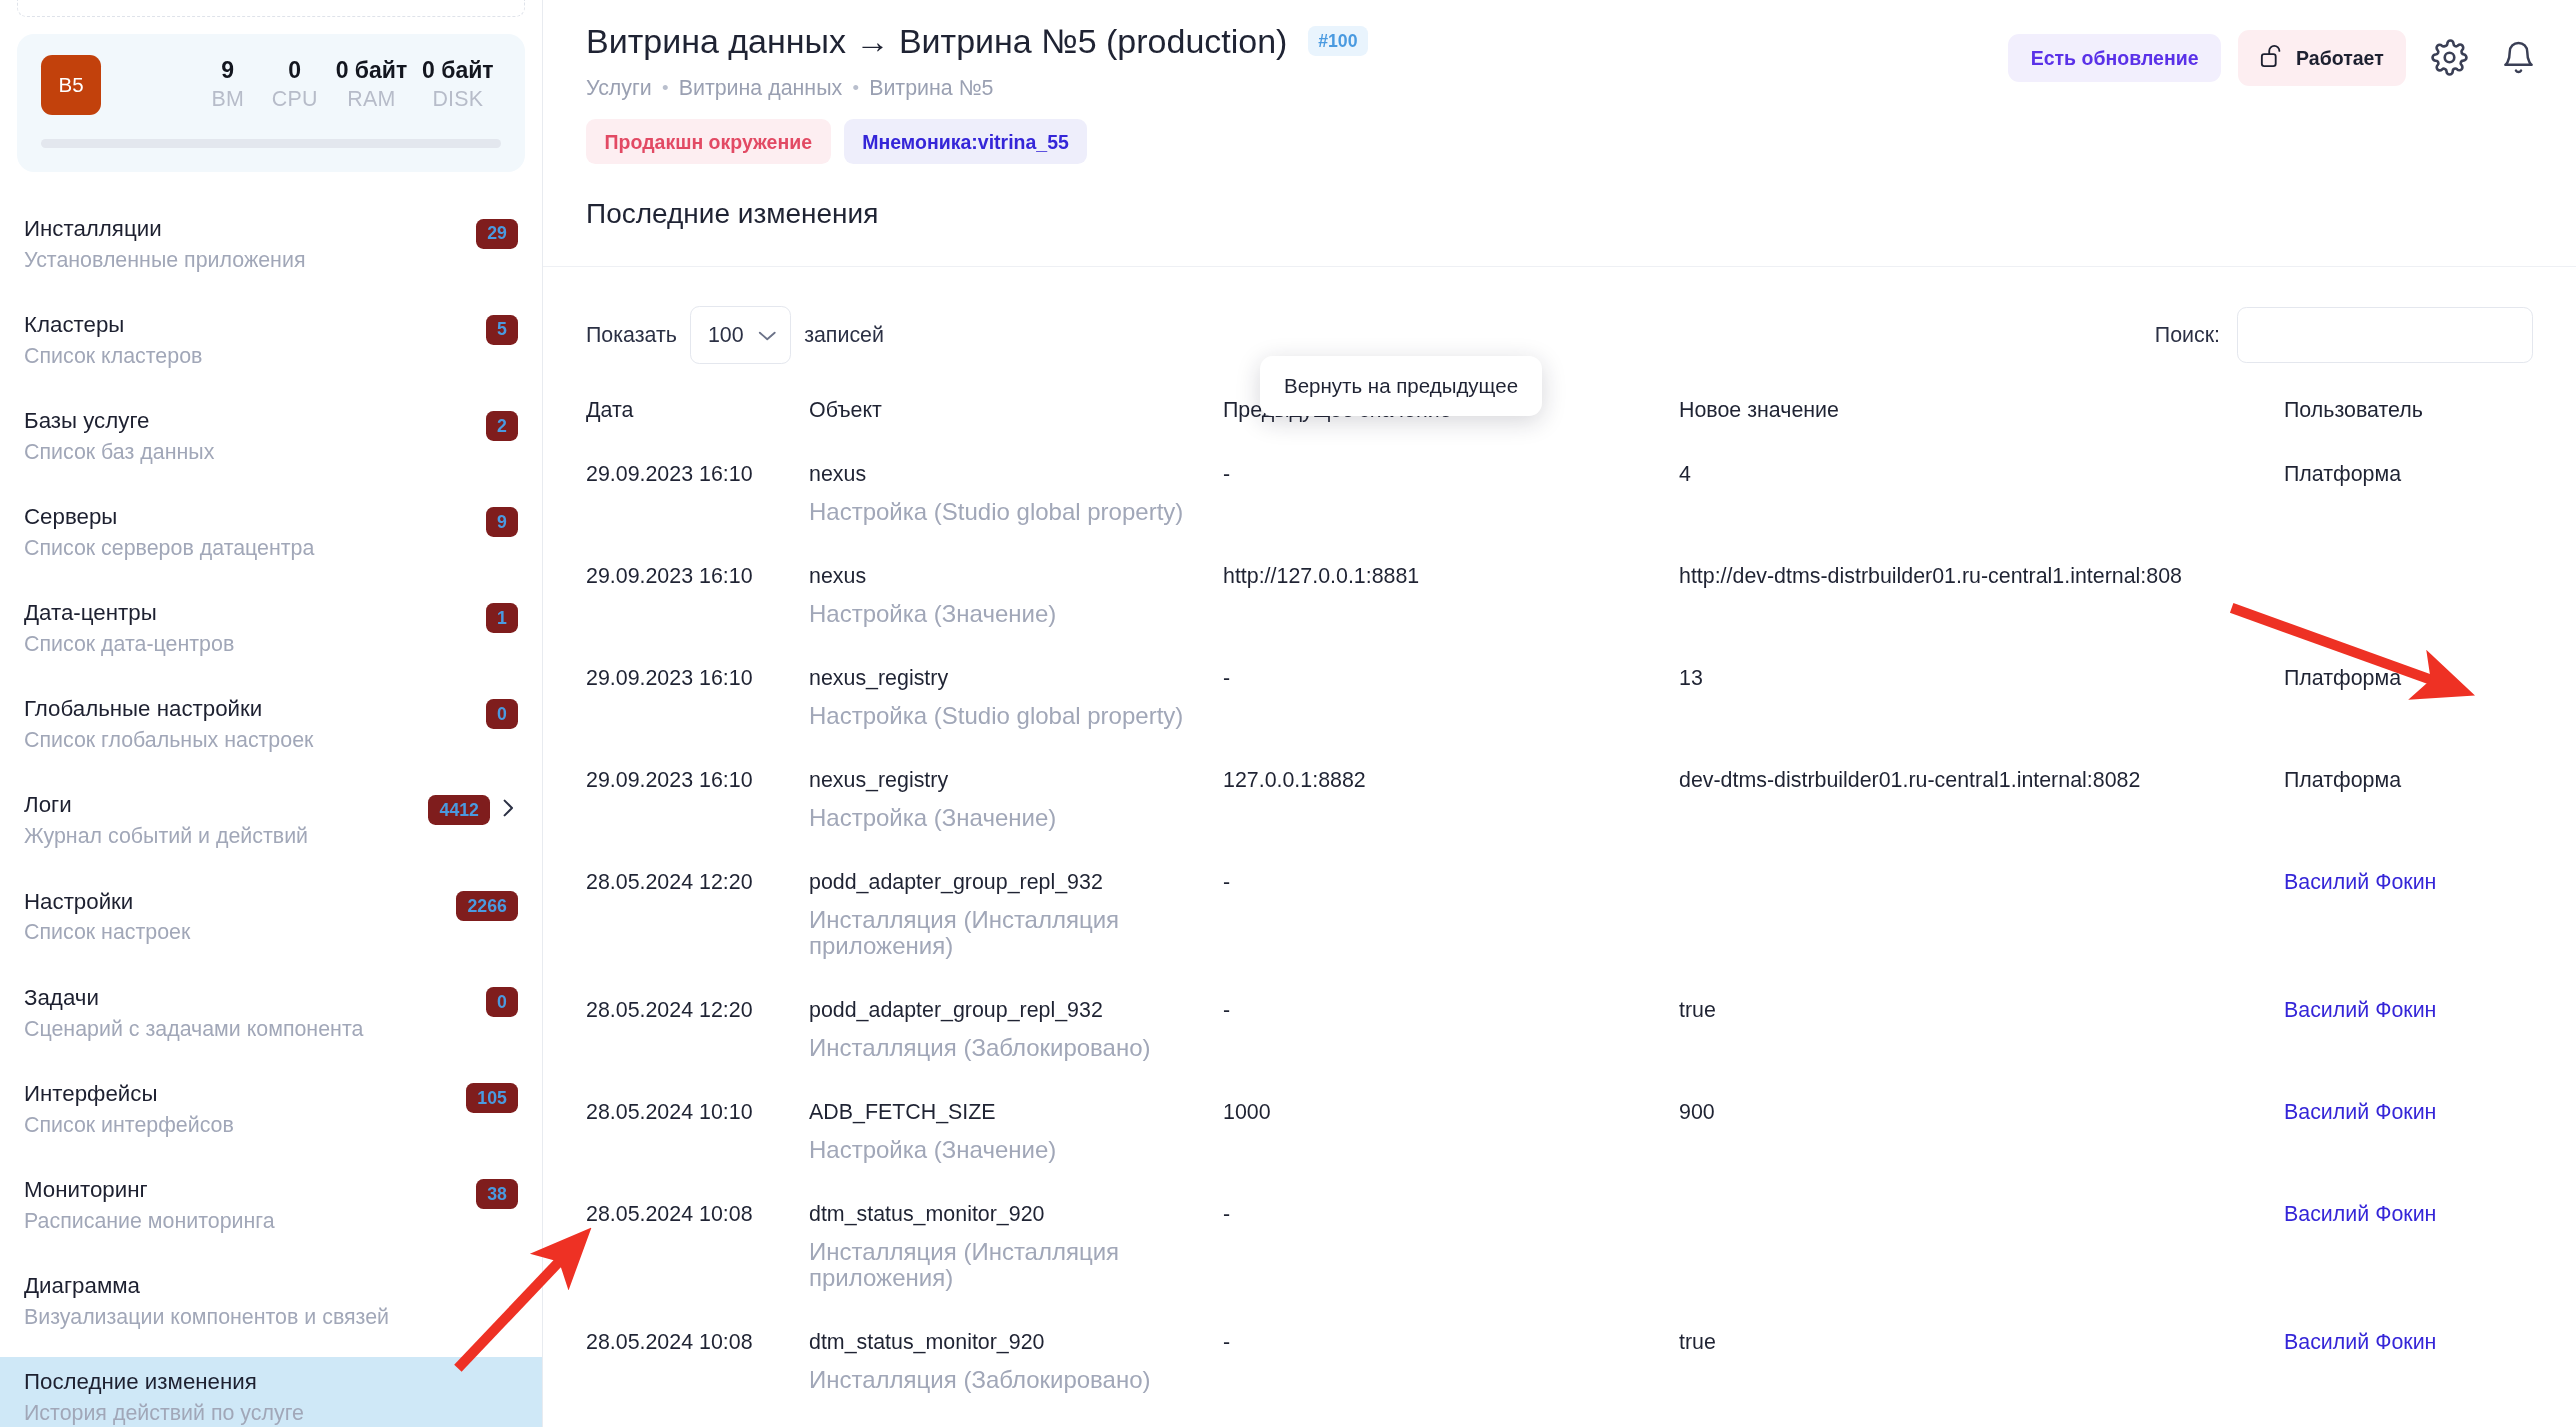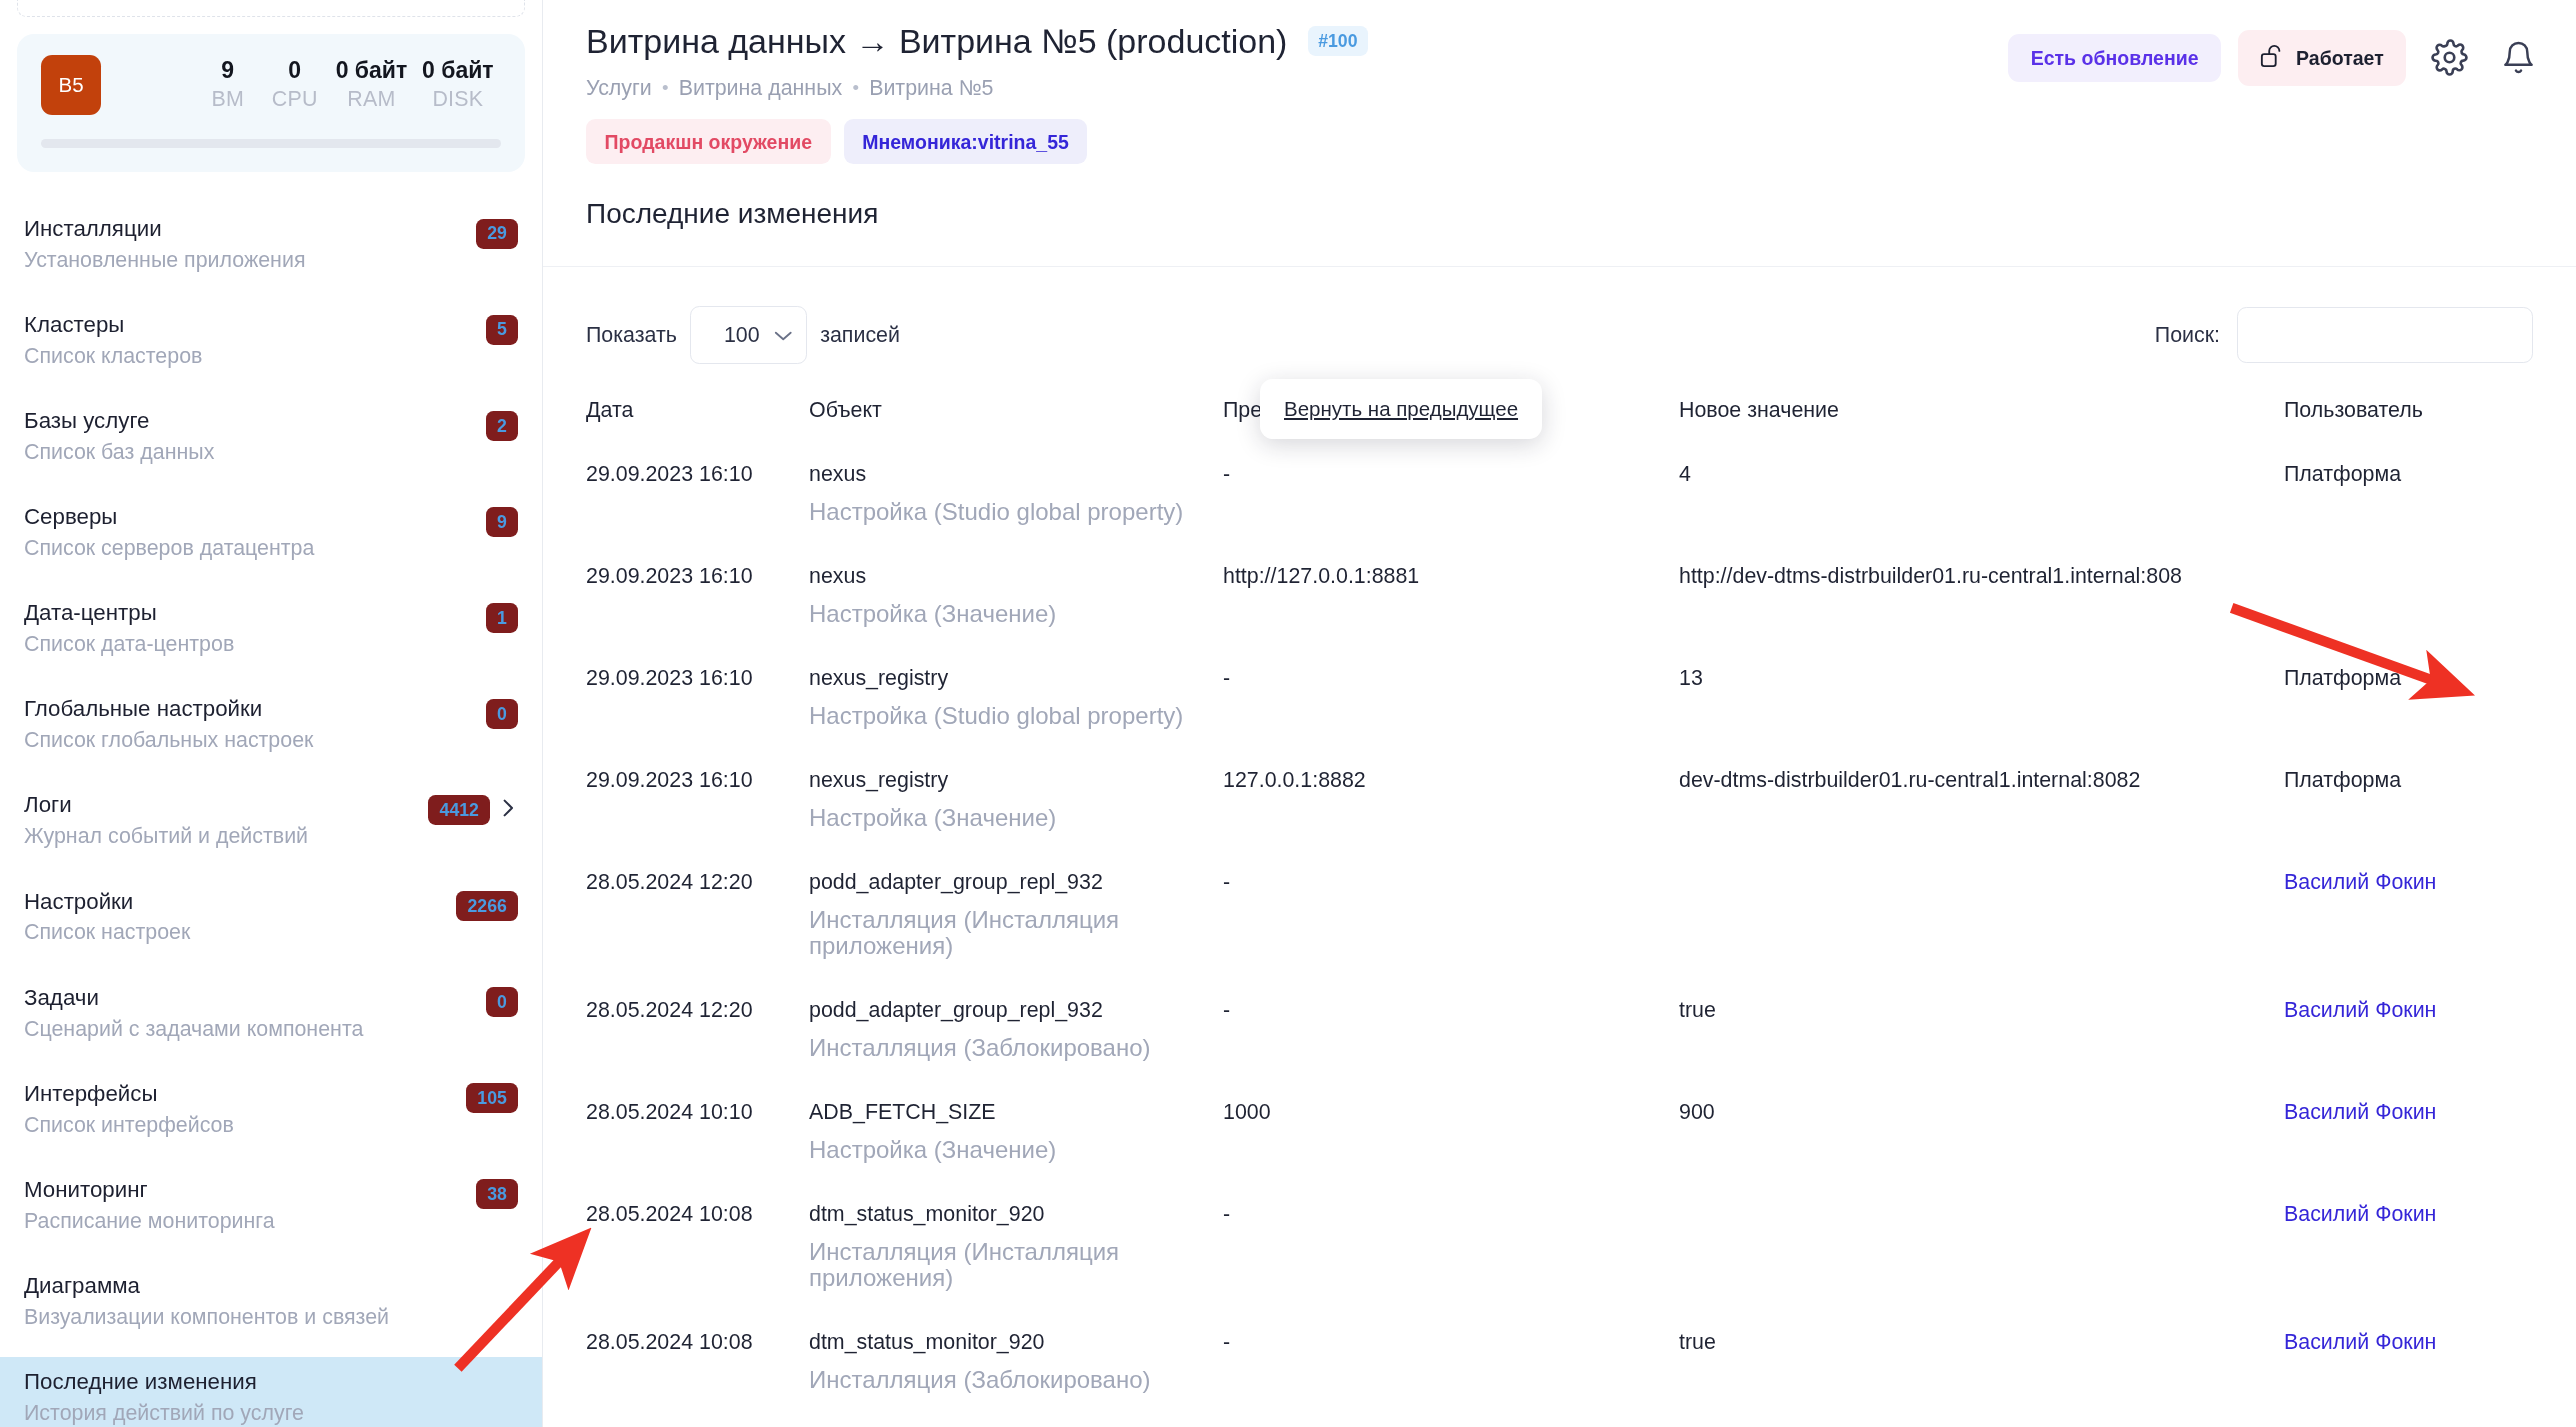--- a/index.html
+++ b/index.html
@@ -133,21 +133,21 @@
   .section-title { font-size: 28px; color: #1f2333; font-weight: 400; line-height: 35px; }
 
   .table-wrap { padding: 39px 43px 0 43px; }
   .table-controls { display: flex; align-items: center; justify-content: space-between; }
   .show-group { display: flex; align-items: center; gap: 13px; }
   .show-lbl { font-size: 21.4px; color: #2b3044; line-height: 28px; }
   .select-box {
     border: 0.9px solid #e4e7ee; border-radius: 9.3px;
     height: 58px; min-width: 89px;
     display: flex; align-items: center; justify-content: space-between;
-    padding: 0 13px 0 33px; gap: 13px; cursor: pointer;
+    padding: 0 13px 0 17px; gap: 13px; cursor: pointer;
   }
   .select-val { font-size: 21.4px; color: #2b3044; line-height: 26px; }
   .chev-dn { color: #6b7288; font-size: 18.6px; line-height: 17px; }
   .search-group { display: flex; align-items: center; gap: 17px; }
   .search-lbl { font-size: 21.4px; color: #2b3044; line-height: 28px; }
   .search-input {
     width: 296px; height: 56px;
     border: 0.9px solid #e4e7ee; border-radius: 9.3px;
     background: #ffffff; padding: 0 15px;
     font-family: "Liberation Sans", sans-serif; font-size: 20.5px; color: #2b3044;
@@ -637,21 +637,21 @@
                 <div class="cell-pad c-user link">Василий Фокин</div>
               </td>
               <td class="act-cell">
                 <div class="cell-pad"></div>
               </td>
             </tr>
           </tbody>
       </table>
     </div>
 
-    <div class="tooltip" id="tooltip" style="left: 717px; top: 379px; text-decoration: underline;">Вернуть на предыдущее</div>
+    <div class="tooltip" id="tooltip" style="left: 717px; top: 356px;">Вернуть на предыдущее</div>
   </section>
 
   <svg class="annot" width="2576" height="1428" viewBox="0 0 2768 1534">
     <defs>
       <marker id="ah" markerWidth="6" markerHeight="6" refX="4.6" refY="3" orient="auto" markerUnits="strokeWidth">
         <path d="M0,0.4 L6,3 L0,5.6 L1.4,3 Z" fill="#ee3124"></path>
       </marker>
     </defs>
     <line x1="2398" y1="653" x2="2645" y2="742" stroke="#ee3124" stroke-width="11" marker-end="url(#ah)"></line>
     <line x1="492" y1="1470" x2="625" y2="1330" stroke="#ee3124" stroke-width="11" marker-end="url(#ah)"></line>

